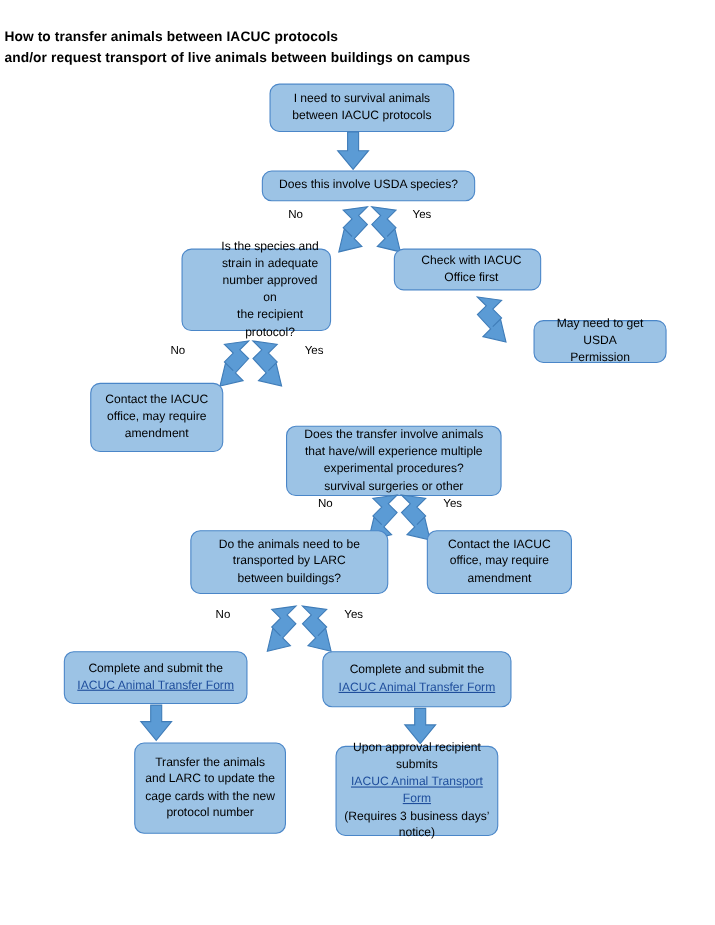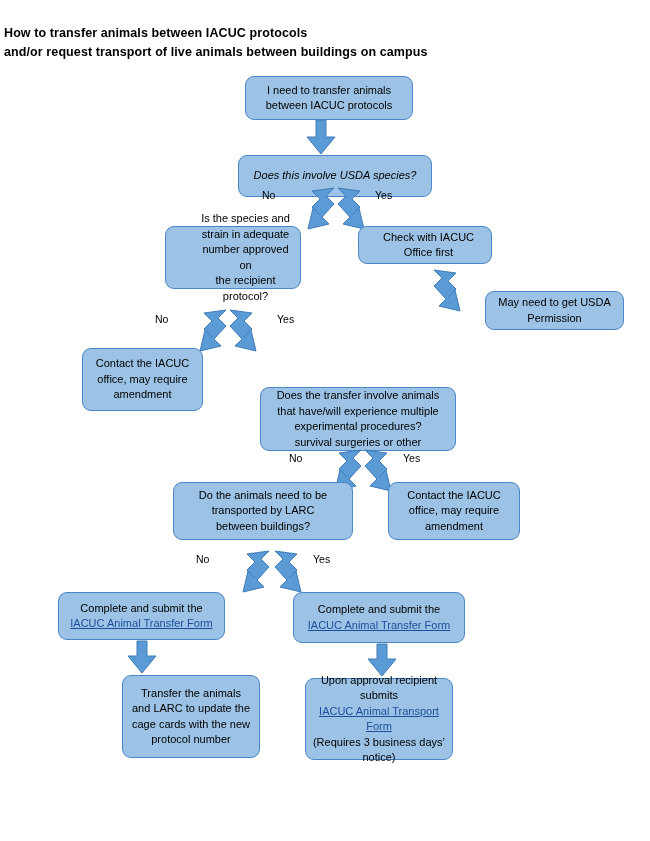--- a/index.html
+++ b/index.html
@@ -79,32 +79,32 @@
 
 <div id="page">
 
   <div class="title">
     <span class="line">How to transfer animals between IACUC protocols</span>
     <span class="line">and/or request transport of live animals between buildings on campus</span>
   </div>
 
   <div class="node" style="left:245px; top:76px; width:168px; height:44px;">
     <span class="txt">
-      <span class="ln">I need to transfer animals</span>
+      <span class="ln">I need to survival animals</span>
       <span class="ln">between IACUC protocols</span>
     </span>
   </div>
 
   <div class="arrow" style="left:305px; top:120px;">
     <svg width="32" height="36" viewBox="0 0 32 36">
       <polygon points="11,0 21,0 21,17 30,17 16,34 2,17 11,17" fill="#5B9BD5" stroke="#3F7CB8" stroke-width="1"></polygon>
     </svg>
   </div>
 
-  <div class="node" style="left:238px; top:155px; width:194px; height:42px;font-style:italic;">
+  <div class="node" style="left:238px; top:155px; width:194px; height:28px;">
     <span class="txt">
       <span class="ln">Does this involve USDA species?</span>
     </span>
   </div>
 
   <div class="blabel" style="left:262px; top:189px;">No</div>
   <div class="blabel" style="left:375px; top:189px;">Yes</div>
 
   <div class="arrow" style="left:284px; top:186px;">
     <svg width="54" height="46" viewBox="0 0 54 46">
@@ -124,28 +124,28 @@
       <span class="ln">Office first</span>
     </span>
   </div>
 
   <div class="arrow" style="left:432px; top:268px;">
     <svg width="56" height="48" viewBox="0 0 56 48">
       <polygon points="2,2 10,10 2,18 14,31 7,38 28,43 23,22 16,29 24,21 16,13 24,5" fill="#5B9BD5" stroke="#3F7CB8" stroke-width="1"></polygon>
     </svg>
   </div>
 
-  <div class="node" style="left:485px; top:291px; width:139px; height:39px;">
+  <div class="node" style="left:485px; top:291px; width:121px; height:39px;">
     <span class="txt">
       <span class="ln">May need to get USDA</span>
       <span class="ln">Permission</span>
     </span>
   </div>
 
-  <div class="node" style="left:165px; top:226px; width:136px; height:63px;padding-left:31px;">
+  <div class="node" style="left:165px; top:226px; width:136px; height:75px;padding-left:31px;">
     <span class="txt">
       <span class="ln">Is the species and</span>
       <span class="ln">strain in adequate</span>
       <span class="ln">number approved on</span>
       <span class="ln">the recipient protocol?</span>
     </span>
   </div>
 
   <div class="blabel" style="left:155px; top:313px;">No</div>
   <div class="blabel" style="left:277px; top:313px;">Yes</div>

